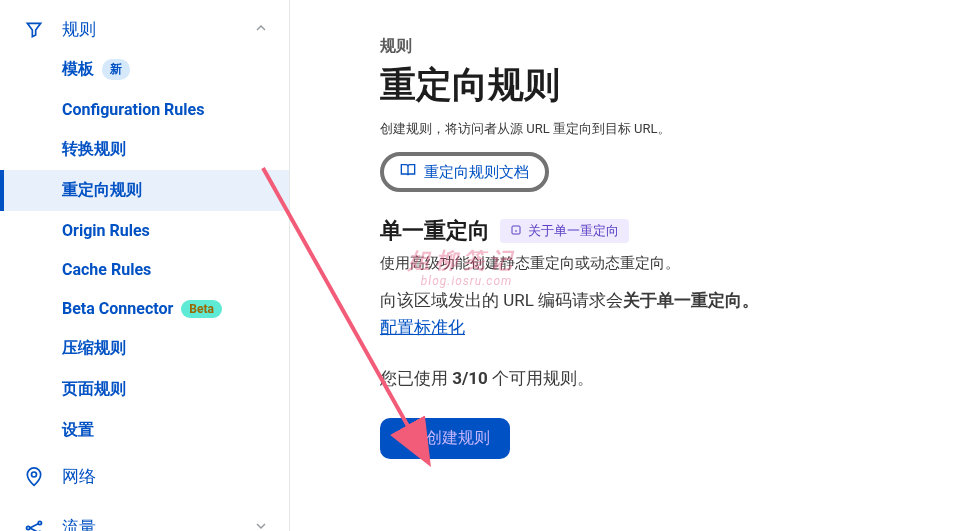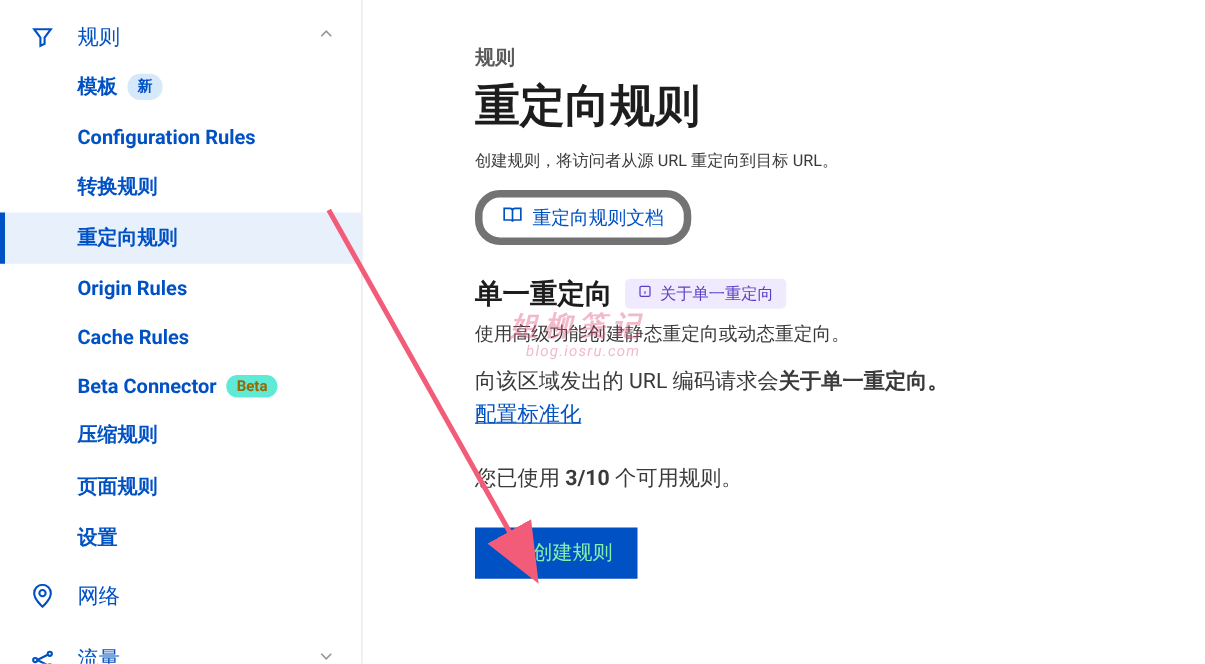--- a/index.html
+++ b/index.html
@@ -99,21 +99,21 @@
       margin-bottom: 10px;
     }
     .page-desc {
       font-size: 13px;
       color: #3a3a3a;
       margin-bottom: 14px;
     }
     .docs-btn {
       display: inline-flex;
       align-items: center;
-      border: 6px solid #737373;
+      border: 4px solid #737373;
       color: #0051c3;
       border-radius: 20px;
       padding: 6px 16px;
       font-size: 15px;
       cursor: pointer;
       gap: 8px;
       margin-bottom: 24px;
     }
     .section-title-row {
       display: flex;
@@ -164,23 +164,23 @@
       margin-bottom: 28px;
     }
     .usage-text .bold {
       font-weight: 700;
     }
     .create-btn {
       display: inline-flex;
       align-items: center;
       gap: 10px;
       background: #0051c3;
-      color: #86efac;
+      color: #c4b5fd;
       border: none;
-      border-radius: 0;
+      border-radius: 10px;
       padding: 10px 20px;
       font-size: 16px;
       cursor: pointer;
     }
     .watermark {
       position: absolute;
       left: 408px;
       top: 246px;
       color: rgba(220, 80, 120, 0.4);
       font-size: 22px;

